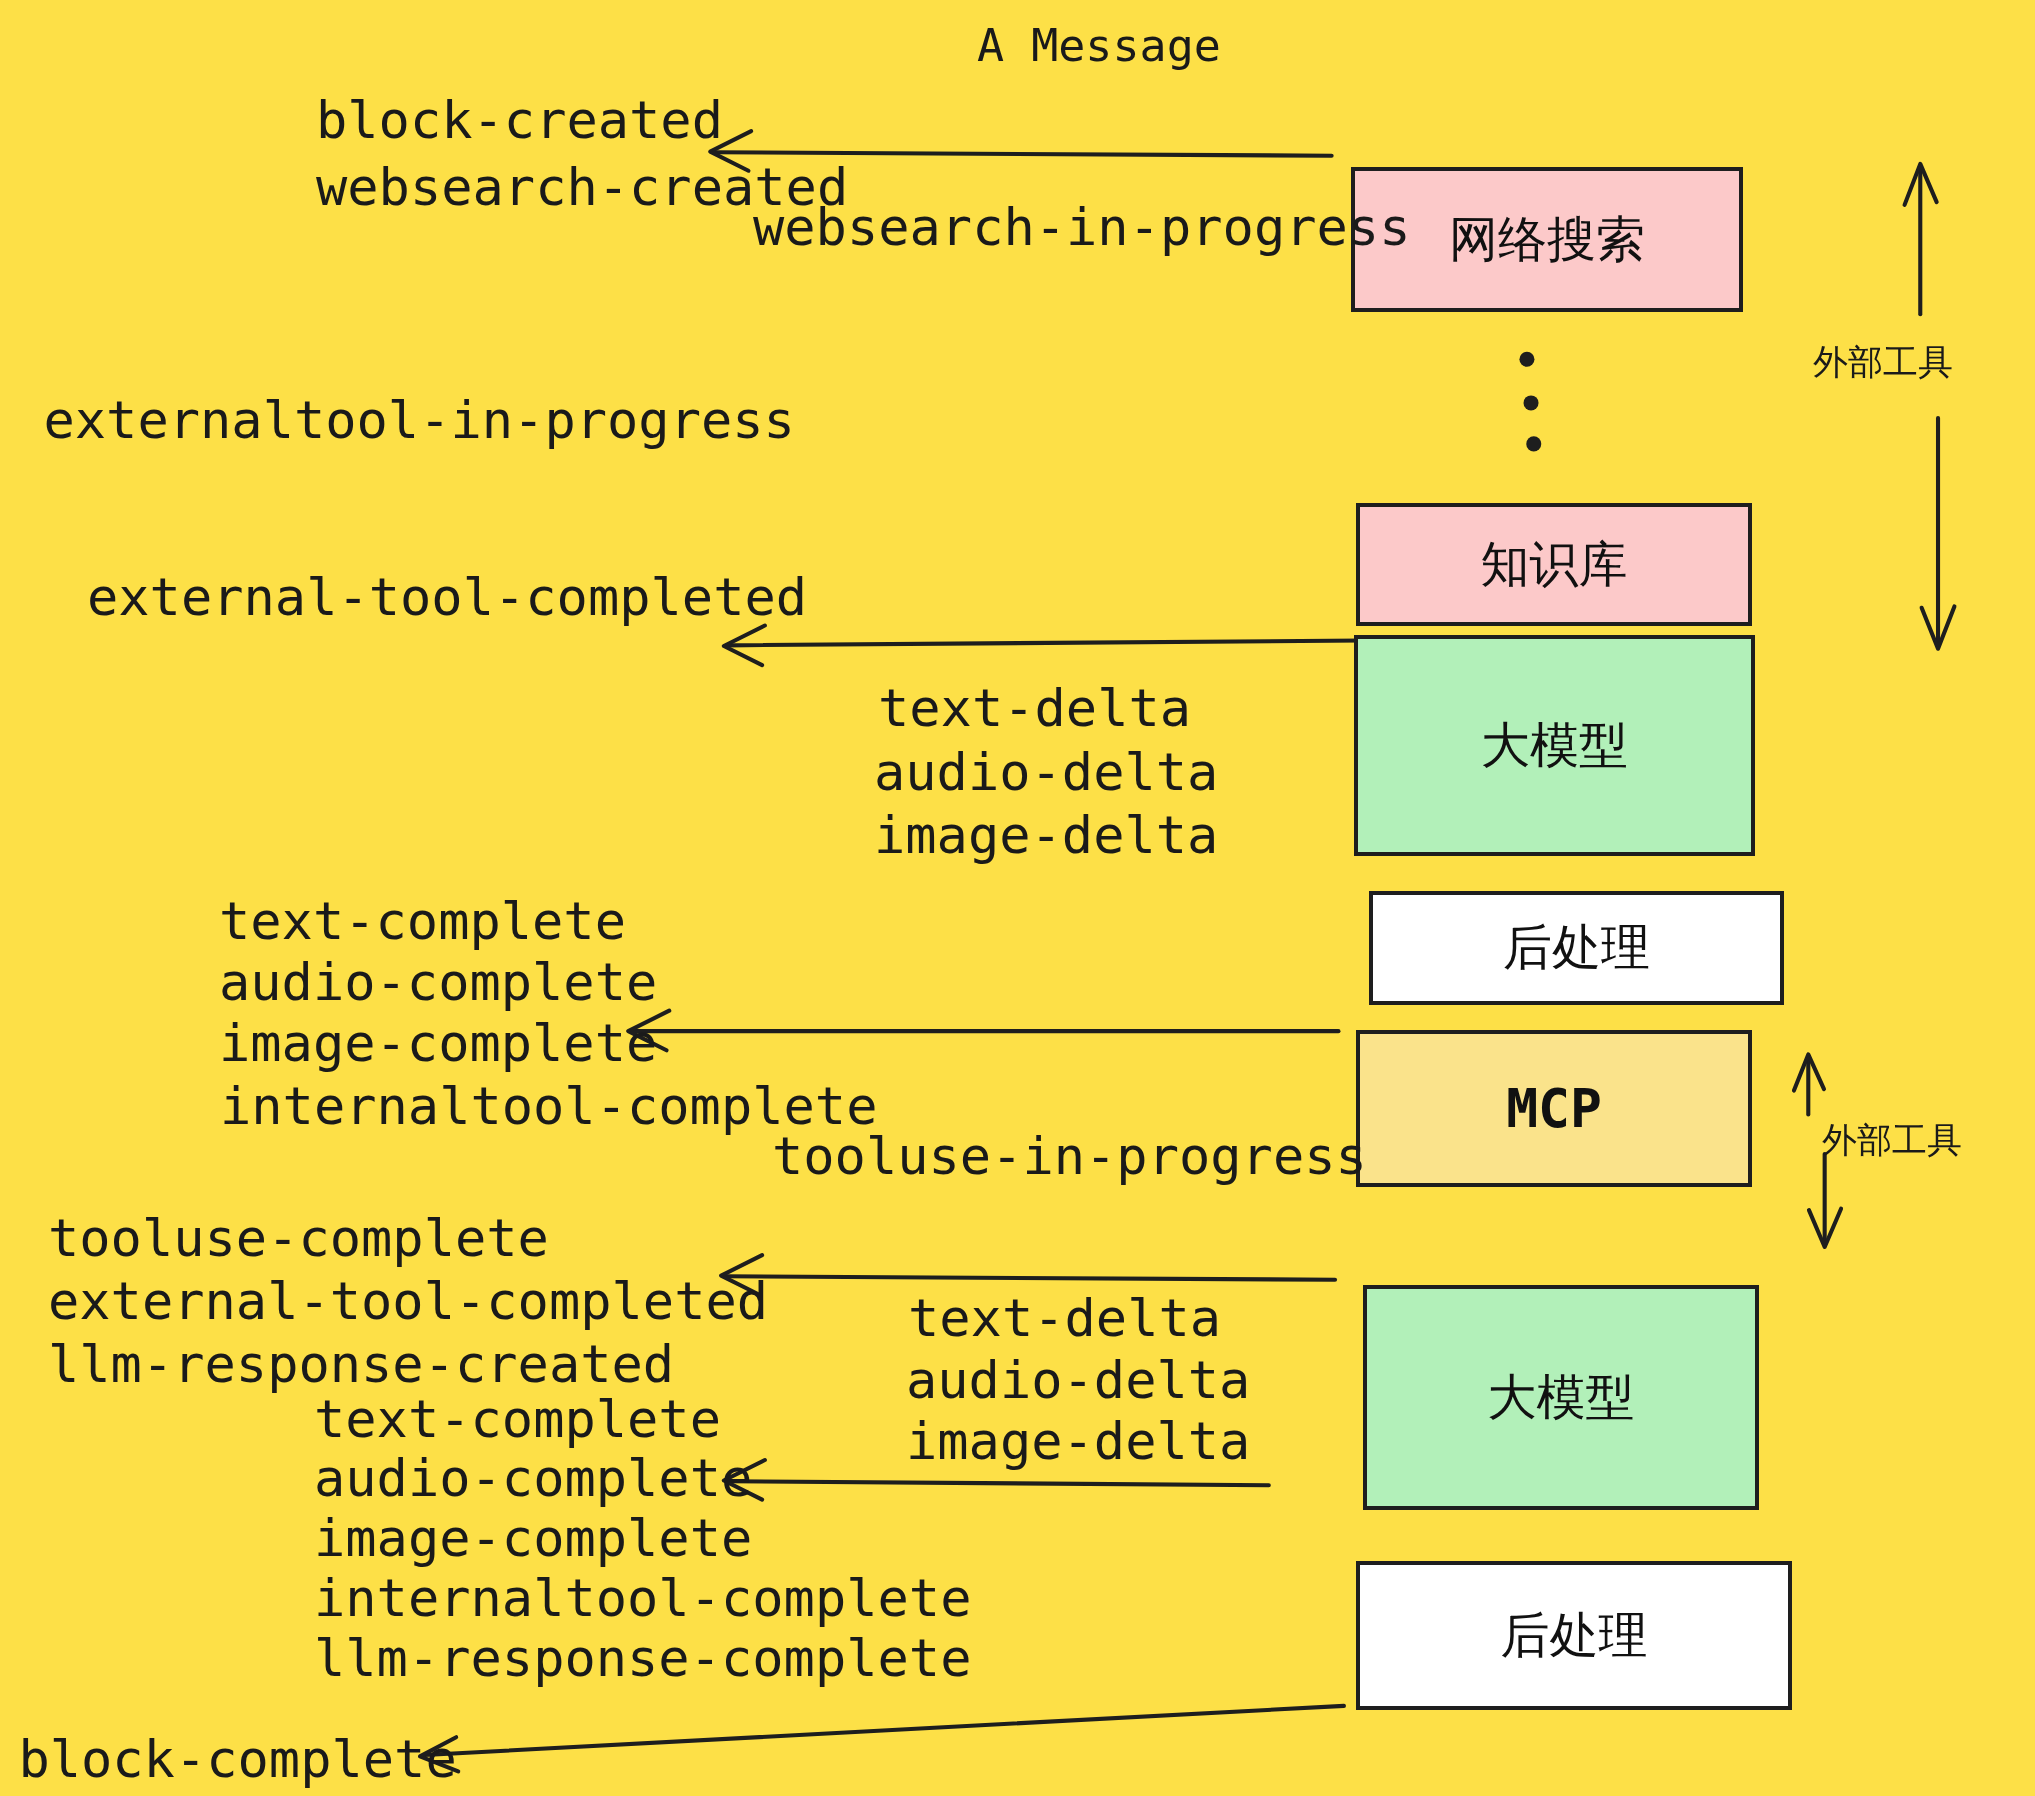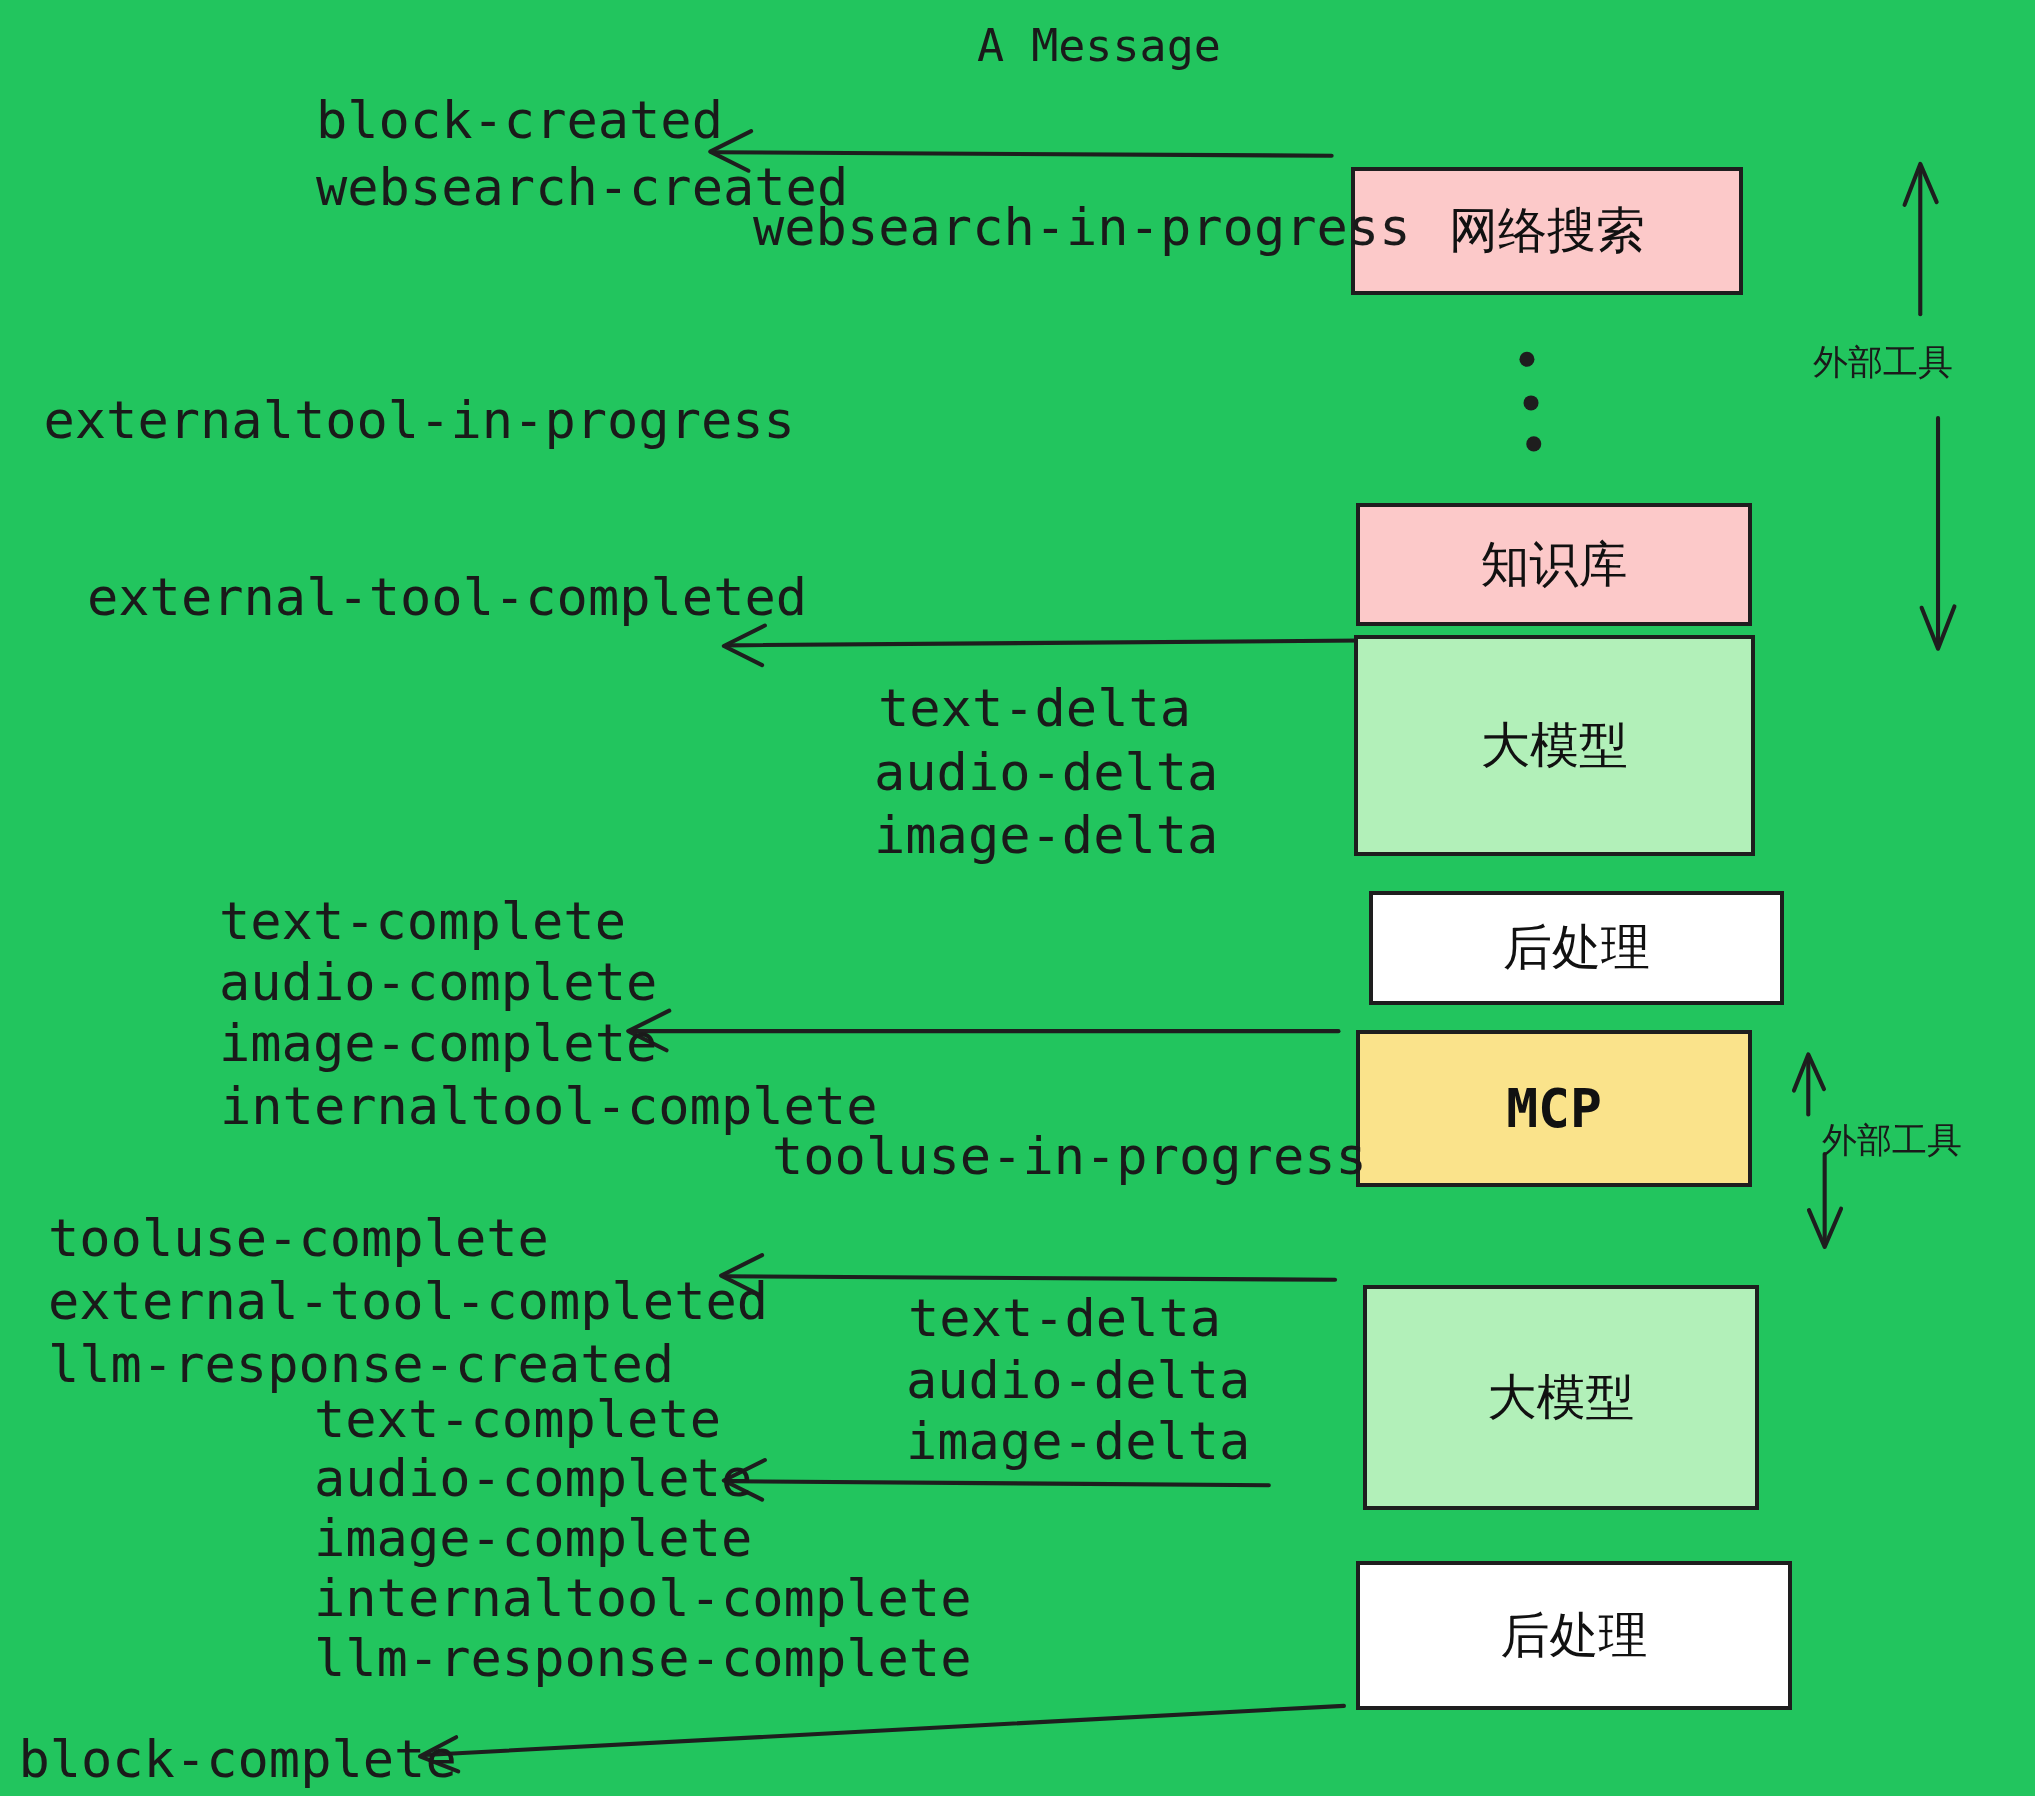--- a/index.html
+++ b/index.html
@@ -1,19 +1,19 @@
 <!DOCTYPE html>
 <html style="font-size:11px"><head>
 <meta charset="utf-8">
 <style>
   html,body{margin:0;padding:0;background:#ffffff;}
   #canvas{
     position:relative;
     width:2035px;height:1796px;
-    background:#22c55e;
+    background:#fde047;
     overflow:hidden;
     color:#1a1a1a;
   }
   
   .ev{
     position:absolute;
     font-family:"DejaVu Sans Mono",monospace;
     font-size:52px;
     line-height:52px;
     white-space:nowrap;
@@ -42,21 +42,21 @@
     align-items:center;
     justify-content:center;
     border:4.1px solid #1e1e1e;
     box-sizing:border-box;
     font-family:"DejaVu Sans",sans-serif;
     font-size:49px;
     color:#111111;
     background:#ffffff;
   }
   .box span{white-space:nowrap;}
-  .b0{left:1351px;top:167px;width:392px;height:128px;}
+  .b0{left:1351px;top:167px;width:392px;height:145px;}
   .b1{left:1356px;top:503px;width:396px;height:123px;}
   .b2{left:1354px;top:635px;width:401px;height:221px;}
   .b3{left:1369px;top:891px;width:415px;height:114px;}
   .b4{left:1356px;top:1030px;width:396px;height:157px;}
   .b4 span{font-family:"DejaVu Sans Mono",monospace;font-size:53px;font-weight:bold;}
   .b5{left:1363px;top:1285px;width:396px;height:225px;}
   .b6{left:1356px;top:1561px;width:436px;height:149px;}
   
   .e0{left:316px;top:94px;}
   .e1{left:316px;top:161px;}

